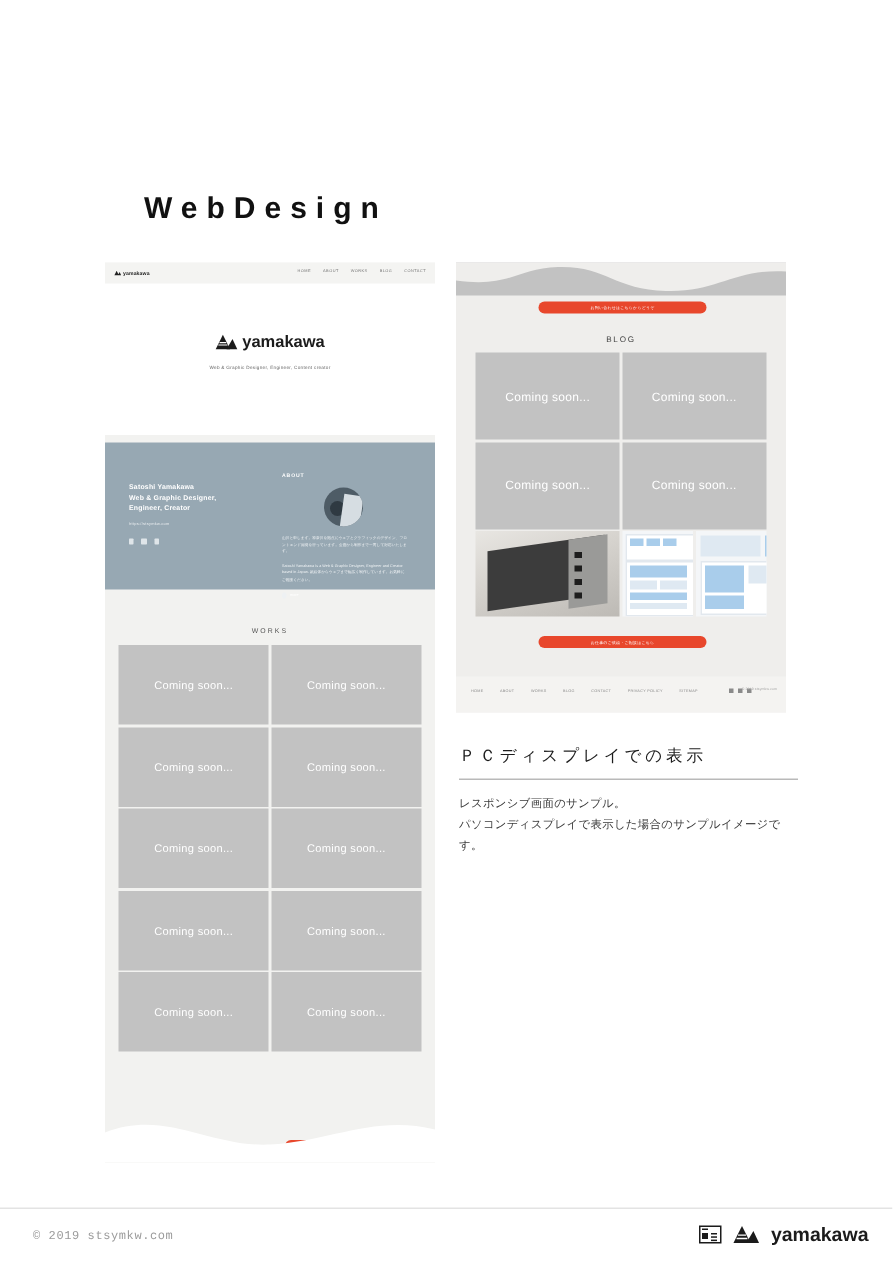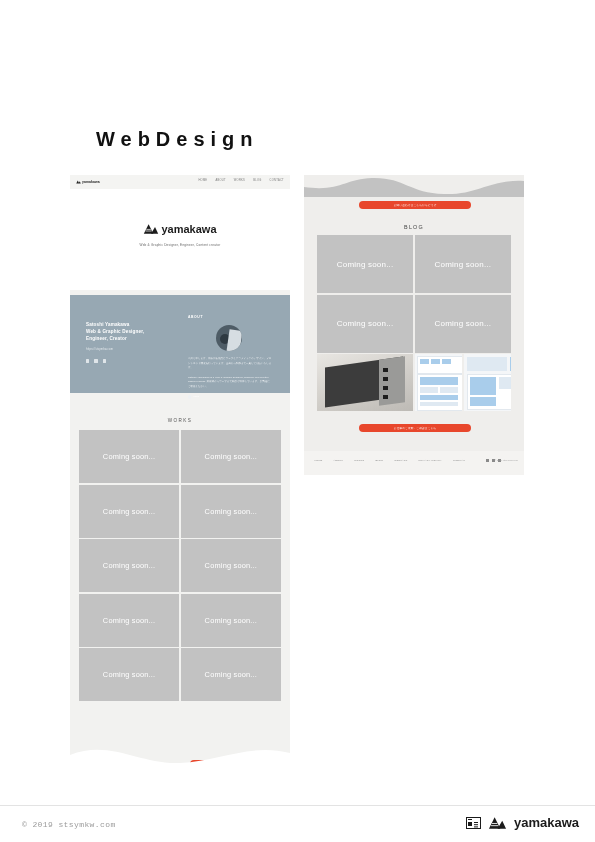--- a/index.html
+++ b/index.html
@@ -676,20 +676,26 @@
       </div>
       <div class="pc-footer-social">
         <i></i>
         <i></i>
         <i></i>
       </div>
       <div class="pc-footer-copy">© 2019 stsymkw.com</div>
     </div>
   </div>
 
+  <div class="caption">
+    <div class="caption-title">ＰＣディスプレイでの表示</div>
+    <div class="caption-rule"></div>
+    <div class="caption-body" style="white-space:pre-line">レスポンシブ画面のサンプル。
+パソコンディスプレイで表示した場合のサンプルイメージです。</div>
+  </div>
 
   <div class="footer-rule"></div>
   <div class="footer-copy">© 2019 stsymkw.com</div>
   <div class="footer-brand">
     <div class="browser-icon">
         <i></i>
       </div>
     <svg width="19" height="14" viewBox="0 0 20 14">
       <path d="M1 13 L7 1 L13 13 Z" fill="#1b1b1b"></path>
       <path d="M10 13 L15 4.5 L19 13 Z" fill="#1b1b1b"></path>

